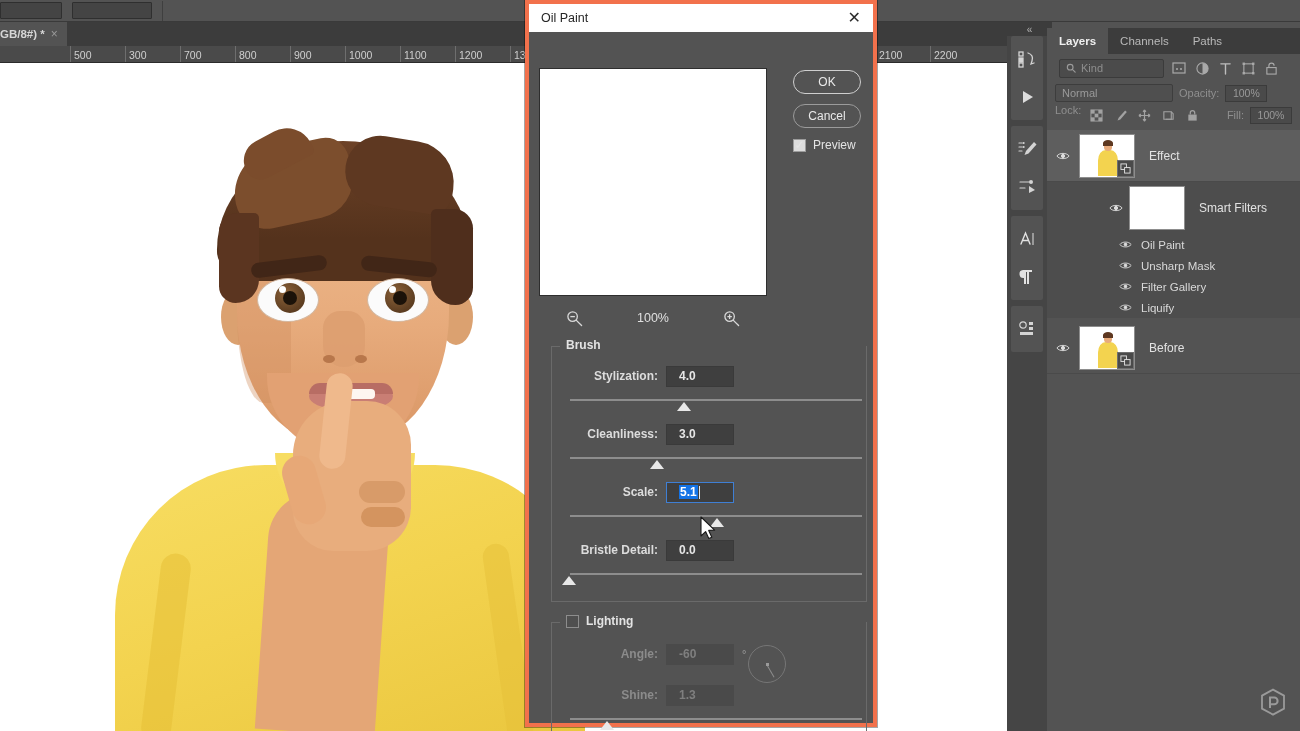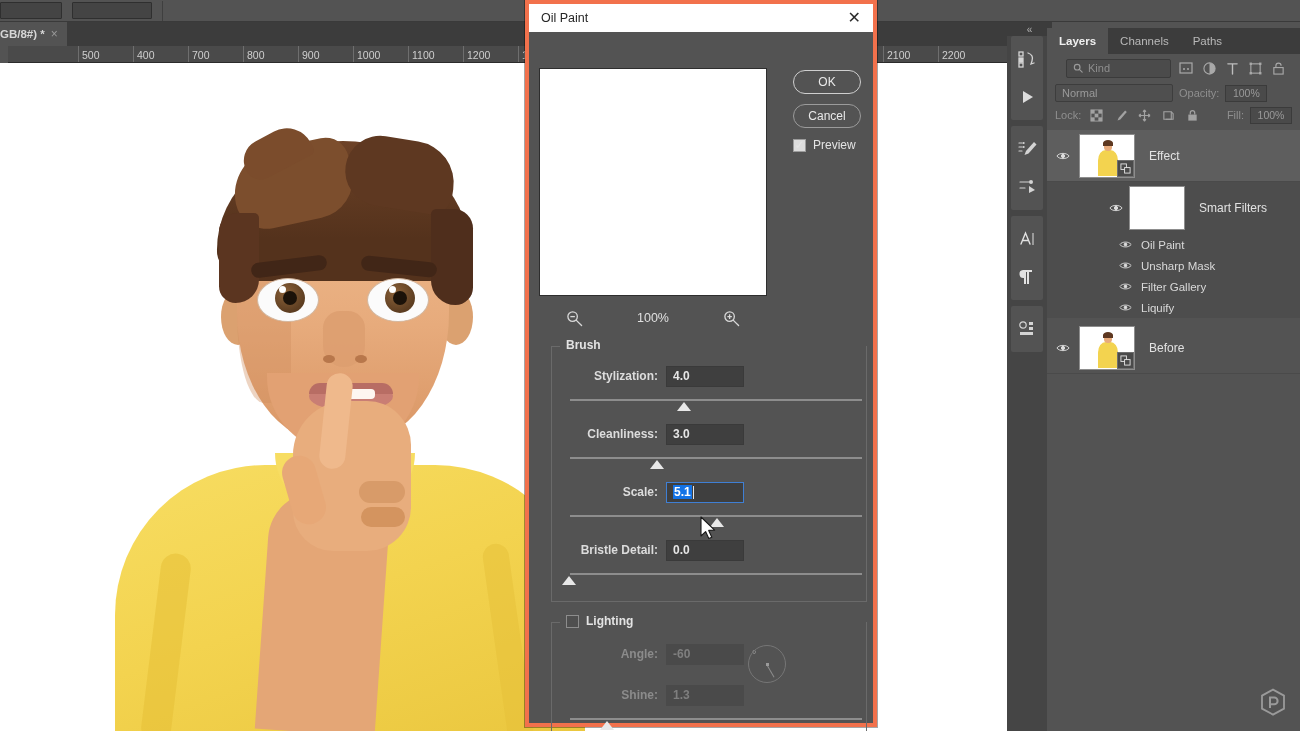--- a/index.html
+++ b/index.html
@@ -36,21 +36,20 @@
     padding: 0 9px 0 0;
     color: #d6d6d6; font-size: 11.5px; font-weight: bold;
     white-space: nowrap;
   }
   .doc-tab .tab-close { color: #9a9a9a; font-size: 12px; font-weight: normal; }
 
   .ruler-h {
     position: absolute; left: 0; top: 46px; width: 1007px; height: 17px;
     background: #4a4a4a; border-bottom: 1px solid #2b2b2b;
     overflow: hidden;
-    margin-left: 8px;
   }
   .ruler-h .tick {
     position: absolute; top: 0; height: 17px;
     border-left: 1px solid #6e6e6e;
     color: #cfcfcf; font-size: 10.5px;
     padding-left: 3px; line-height: 18px;
   }
   .ruler-h .tick.minor { border-left-color: #5e5e5e; height: 6px; top: 11px; }
 
   .canvas-area {
@@ -164,40 +163,40 @@
     background: #454545;
   }
   .panel-tabs { display:flex; height: 26px; background:#3c3c3c; align-items: stretch; }
   .panel-tab {
     padding: 0 12px; display:flex; align-items:center;
     color:#b9b9b9; font-size: 11.5px;
   }
   .panel-tab.active { background:#535353; color:#f0f0f0; font-weight:bold; }
   .panel-body { background:#535353; height: 677px; position: relative; }
 
-  .filter-row { display:flex; align-items:center; height: 28px; padding: 0 19px; gap: 8px; }
+  .filter-row { display:flex; align-items:center; height: 28px; padding: 0 12px; gap: 8px; }
   .kind-box {
     flex: 0 0 105px; height: 19px; background:#4b4b4b; border:1px solid #3b3b3b;
     display:flex; align-items:center; gap:5px; padding: 0 6px; border-radius: 2px;
   }
   .kind-box span { color:#8e8e8e; font-size: 11px; }
   .filter-icons { display:flex; align-items:center; gap: 10px; color:#a9a9a9; }
 
   .blend-row { display:flex; align-items:center; height: 22px; padding: 0 8px; gap:6px; }
   .blend-select {
     flex: 0 0 118px; height: 18px; background:#4f4f4f; border:1px solid #3d3d3d;
     color:#9a9a9a; font-size:11px; display:flex; align-items:center; padding: 0 6px; border-radius:2px;
   }
   .blend-row .lbl { color:#8f8f8f; font-size:11px; }
   .num-box {
     height:17px; width:42px; background:#4a4a4a; border:1px solid #3b3b3b;
     color:#9a9a9a; font-size:10.5px; display:flex; align-items:center; justify-content:center;
   }
 
-  .lock-row { display:flex; align-items:center; height: 22px; padding: 0 8px; gap:9px; color:#8f8f8f; font-size:11px; }
+  .lock-row { display:flex; height: 22px; padding: 0 8px; gap:9px; color:#8f8f8f; font-size:11px; }
   .lock-row .lock-icons { display:flex; align-items:center; gap:11px; color:#a2a2a2; }
 
   .layer-list { margin-top: 4px; }
   .layer-row {
     display:flex; align-items:center; height: 52px; position: relative;
     border-bottom: 1px solid #4a4a4a;
   }
   .layer-row.selected { background:#5e5e5e; }
   .eye-cell { width: 32px; display:flex; align-items:center; justify-content:center; }
   .thumb-frame {
@@ -275,22 +274,22 @@
     position:absolute; top: -8px; left: 8px; background:#535353; padding: 0 6px;
     color:#e3e3e3; font-size: 12px; display:flex; align-items:center; gap:7px;
   }
   .section-rule-l { position:absolute; top: 0; left: 0; width: 8px; height:1px; background:#6a6a6a; }
 
   .ctrl { position: absolute; left: 4px; width: 316px; }
   .ctrl-line { display:flex; align-items:center; justify-content:flex-start; height: 24px; }
   .ctrl-label { width: 110px; text-align: right; color:#dcdcdc; font-size: 12px; padding-right: 8px; }
   .ctrl-label.dim { color:#8b8b8b; }
   .ctrl-input {
-    width: 78px; height: 21px; background:#3f3f3f; border:1px solid #3a3a3a;
-    color:#e6e6e6; font-size: 12px; display:flex; align-items:center; padding-left: 6px;
+    width: 68px; height: 21px; background:#3f3f3f; border:1px solid #3a3a3a;
+    color:#e6e6e6; font-size: 12px; display:flex; align-items:center; padding-left: 12px;
   }
   .ctrl-input.focused { border: 1px solid #3f7fd4; }
   .ctrl-input.dim { color:#7f7f7f; background:#4a4a4a; border-color:#4a4a4a; }
   .ctrl-input .sel { background:#1473e6; color:#fff; padding: 0 1px; }
   .ctrl-input .caret { display:inline-block; width:1px; height:13px; background:#e6e6e6; margin-left:1px; vertical-align:middle; }
   .deg { color:#c9c9c9; font-size: 11px; margin-left: 8px; }
   .deg.dim { color:#8b8b8b; }
 
   .track { position:absolute; left: 18px; width: 292px; height: 2px; background:#8d8d8d; }
   .handle {
@@ -331,21 +330,21 @@
     <div class="doc-tab">
       <span>GB/8#) *</span>
       <span class="tab-close">×</span>
     </div>
   </div>
 
   <div class="ruler-h">
     <div class="tick" style="left:70px">500</div>
     <div class="tick minor" style="left:125px"></div>
     <div class="tick" style="left:125px;border:none;width:0"></div>
-    <div class="tick" style="left:125px">400</div>
+    <div class="tick" style="left:125px">300</div>
     <div class="tick" style="left:180px">700</div>
     <div class="tick" style="left:235px">800</div>
     <div class="tick" style="left:290px">900</div>
     <div class="tick" style="left:345px">1000</div>
     <div class="tick" style="left:400px">1100</div>
     <div class="tick" style="left:455px">1200</div>
     <div class="tick" style="left:510px">1300</div>
     <div class="tick" style="left:565px">140</div>
     <div class="tick" style="left:875px">2100</div>
     <div class="tick" style="left:930px">2200</div>

